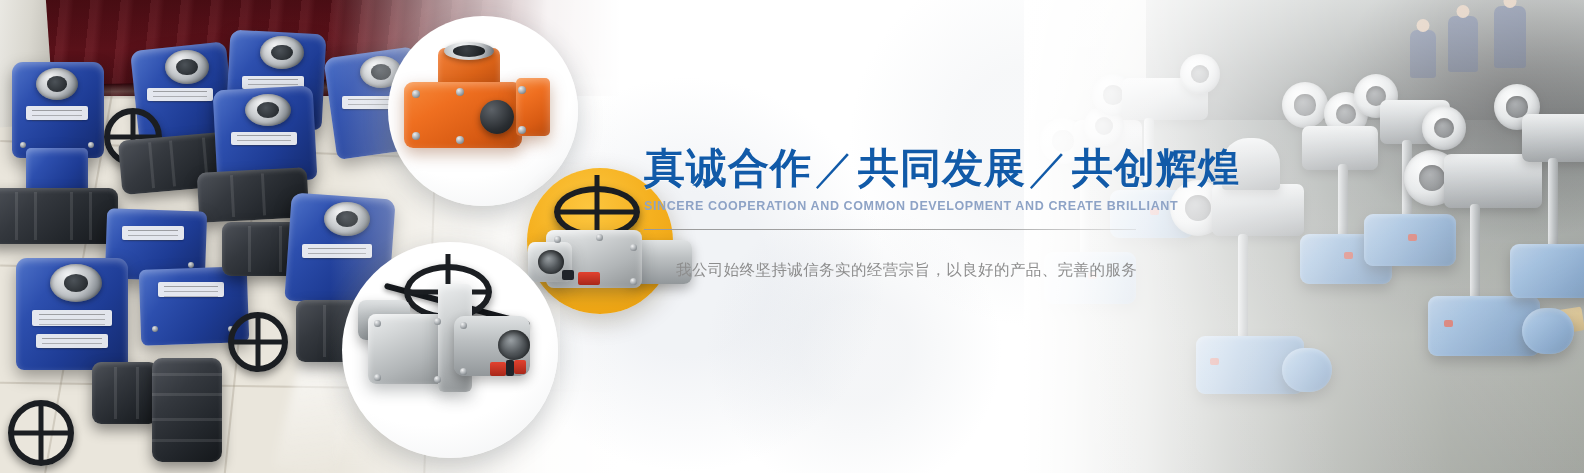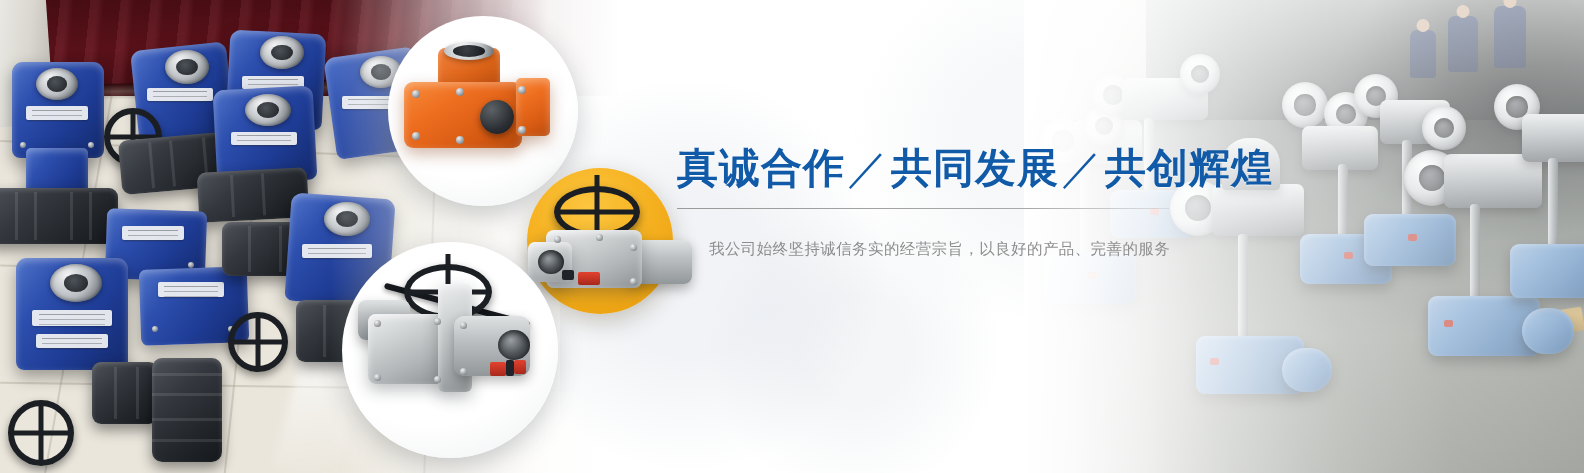--- a/index.html
+++ b/index.html
@@ -250,21 +250,21 @@
   .gray-act .lever{
     position:absolute;height:6px;border-radius:3px;background:#15181c;
     box-shadow:0 2px 5px rgba(0,0,0,.4);
   }
   .gray-act .gbolt{
     position:absolute;width:7px;height:7px;border-radius:50%;
     background:radial-gradient(circle at 34% 30%,#f2f3f4,#9ea3a7 58%,#64696d);
   }
 
   
-  .copy{position:absolute;left:677px;top:146px;width:520px;}
+  .copy{position:absolute;left:644px;top:146px;width:520px;}
   .headline{
     font-size:41px;font-weight:700;letter-spacing:1px;
     line-height:1.12;white-space:nowrap;
     color:#115aa8;
     text-shadow:0 1px 0 rgba(255,255,255,.55);
   }
   .headline .sep{font-weight:400;padding:0 2px;}
   .subline{
     margin-top:7px;
     font-size:12.5px;font-weight:700;letter-spacing:.62px;
@@ -525,19 +525,20 @@
       <div class="gbolt" style="left:92px;top:134px;"></div>
       <div class="gbolt" style="left:118px;top:80px;"></div>
       <div class="gbolt" style="left:118px;top:126px;"></div>
     </div>
   </div>
 
   <div class="copy">
     <div class="headline">
       <span>真诚合作</span><span class="sep">／</span><span>共同发展</span><span class="sep">／</span><span>共创辉煌</span>
     </div>
+    <div class="subline">SINCERE COOPERATION AND COMMON DEVELOPMENT AND CREATE BRILLIANT</div>
     <div class="divider"></div>
     <div class="body-copy">
       <div><span class="indent"></span><span>我公司始终坚持诚信务实的经营宗旨，以良好的产品、完善的服务</span></div>
     </div>
   </div>
 
 </div>
 
 </body></html>

